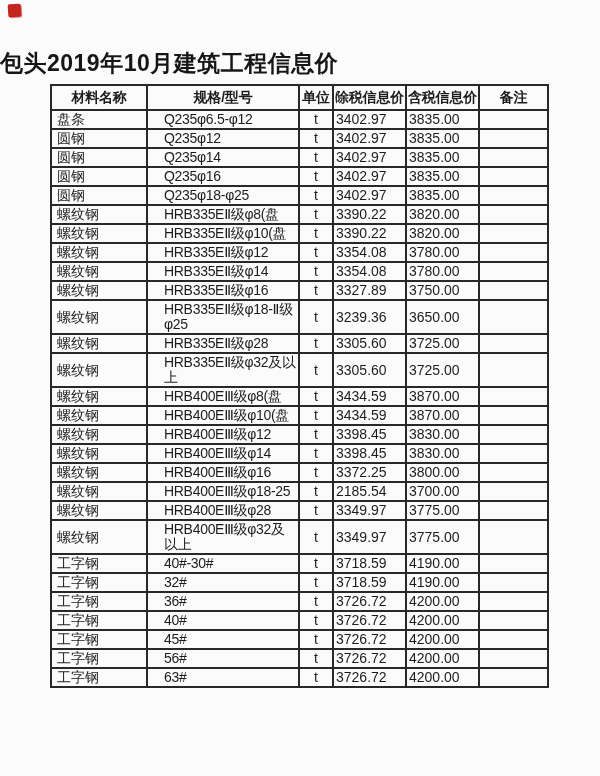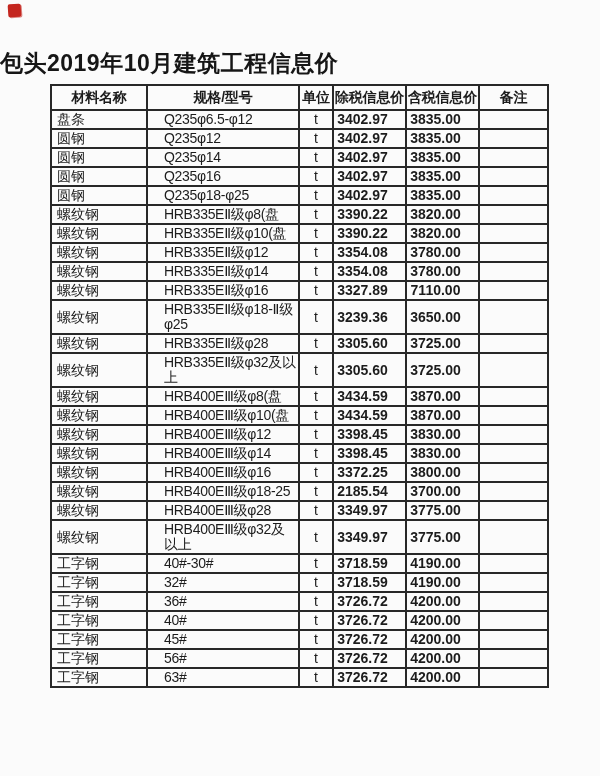--- a/index.html
+++ b/index.html
@@ -50,27 +50,28 @@
     font-size: 14px;
     line-height: 15px;
     vertical-align: middle;
     overflow: hidden;
   }
   th {
     font-weight: 700;
     text-align: center;
     padding: 4px 0;
     letter-spacing: -0.2px;
+    border-radius: 12px;
   }
   td { padding: 1px 2px; }
   td.c-mat  { text-align: left;  padding-left: 5px; }
   td.c-spec { text-align: left;  padding-left: 16px; letter-spacing: -0.3px; word-break: break-all; }
   td.c-unit { text-align: center; }
   td.c-ex,
-  td.c-inc  { text-align: center; padding-right: 16px; font-weight: bold; }
+  td.c-inc  { text-align: left; padding-right: 16px; }
   td.c-rem  { }
 </style>
 </head>
 <body>
 
 <div class="page">
   <div class="stamp"></div>
   <h1 class="title">包头2019年10月建筑工程信息价</h1>
 
   <table class="price-table">
@@ -163,21 +164,21 @@
           <td class="c-unit">t</td>
           <td class="c-ex">3354.08</td>
           <td class="c-inc">3780.00</td>
           <td class="c-rem"></td>
         </tr>
         <tr>
           <td class="c-mat">螺纹钢</td>
           <td class="c-spec">HRB335EⅡ级φ16</td>
           <td class="c-unit">t</td>
           <td class="c-ex">3327.89</td>
-          <td class="c-inc">7110.00</td>
+          <td class="c-inc">3750.00</td>
           <td class="c-rem"></td>
         </tr>
         <tr>
           <td class="c-mat">螺纹钢</td>
           <td class="c-spec">HRB335EⅡ级φ18-Ⅱ级φ25</td>
           <td class="c-unit">t</td>
           <td class="c-ex">3239.36</td>
           <td class="c-inc">3650.00</td>
           <td class="c-rem"></td>
         </tr>

